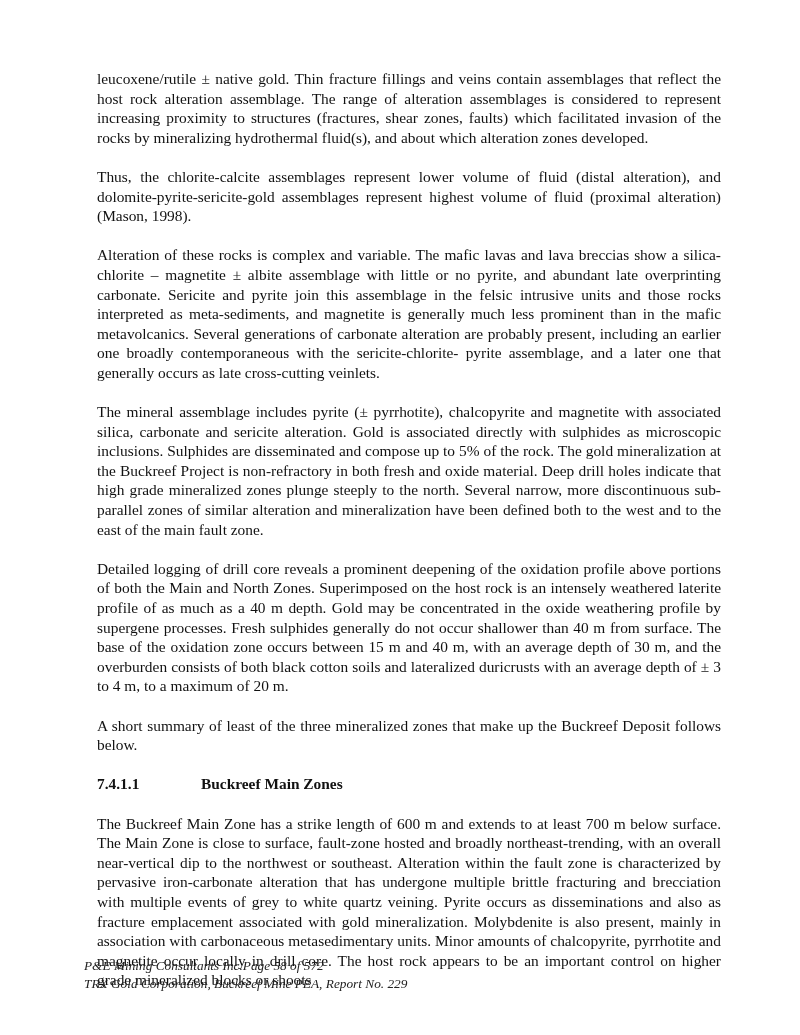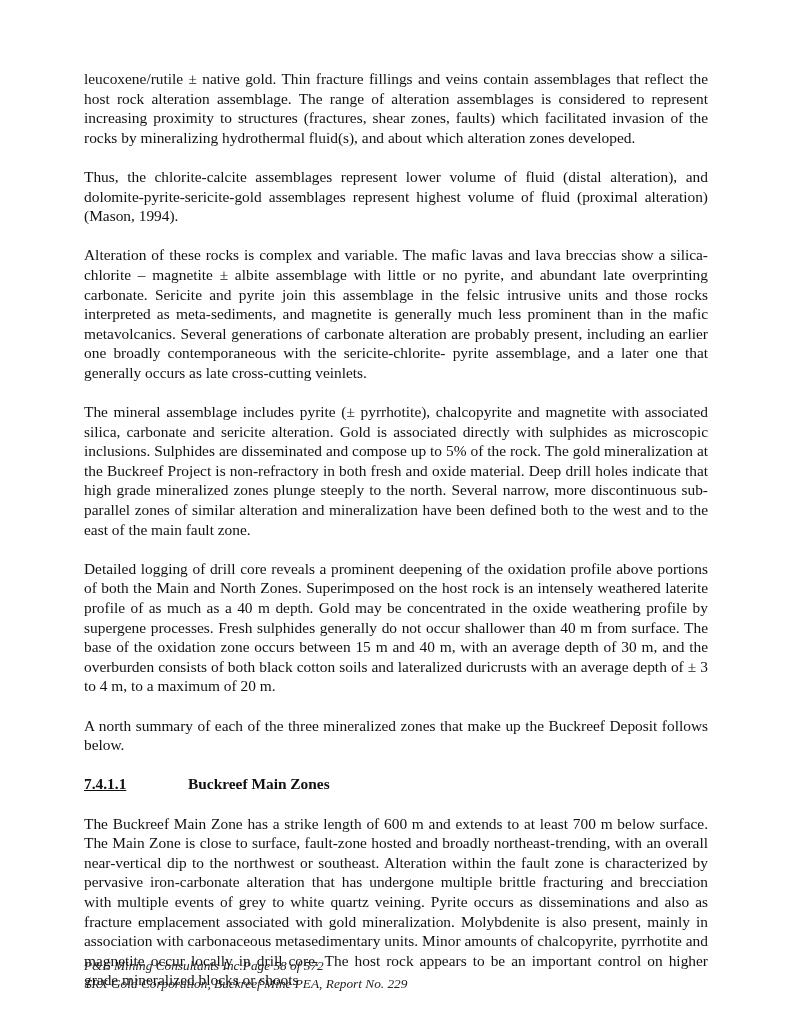--- a/index.html
+++ b/index.html
@@ -1,43 +1,43 @@
 <!DOCTYPE html>
 <html><head>
 <meta charset="utf-8">
 <style>
   html, body { margin: 0; padding: 0; background: #ffffff; }
   body { width: 800px; height: 1035px; position: relative; overflow: hidden; }
   .page {
-    position: absolute; left: 84px; top: 69px; width: 624px;
+    position: absolute; left: 97px; top: 69px; width: 624px;
     font-family: "Liberation Serif", serif; font-size: 15.4px; line-height: 19.6px;
     color: #111;
   }
   .para { margin: 0 0 19.6px 0; text-align: justify; }
   .heading {
     margin: 0 0 19.6px 0; font-weight: bold; display: flex;
   }
-  .heading .num { width: 104px; text-decoration: underline; }
+  .heading .num { width: 104px; }
   .footer {
     position: absolute; left: 84px; top: 957px; width: 624px;
     font-family: "Liberation Serif", serif; font-style: italic; font-size: 13.3px; line-height: 18px;
     color: #222;
   }
   .footer-row { display: flex; justify-content: flex-start; }
 </style>
 </head>
 <body>
 
 <div class="page">
   <p class="para">leucoxene/rutile ± native gold. Thin fracture fillings and veins contain assemblages that reflect the host rock alteration assemblage. The range of alteration assemblages is considered to represent increasing proximity to structures (fractures, shear zones, faults) which facilitated invasion of the rocks by mineralizing hydrothermal fluid(s), and about which alteration zones developed.</p>
-  <p class="para">Thus, the chlorite-calcite assemblages represent lower volume of fluid (distal alteration), and dolomite-pyrite-sericite-gold assemblages represent highest volume of fluid (proximal alteration) (Mason, 1994).</p>
+  <p class="para">Thus, the chlorite-calcite assemblages represent lower volume of fluid (distal alteration), and dolomite-pyrite-sericite-gold assemblages represent highest volume of fluid (proximal alteration) (Mason, 1998).</p>
   <p class="para">Alteration of these rocks is complex and variable. The mafic lavas and lava breccias show a silica-chlorite – magnetite ± albite assemblage with little or no pyrite, and abundant late overprinting carbonate. Sericite and pyrite join this assemblage in the felsic intrusive units and those rocks interpreted as meta-sediments, and magnetite is generally much less prominent than in the mafic metavolcanics. Several generations of carbonate alteration are probably present, including an earlier one broadly contemporaneous with the sericite-chlorite- pyrite assemblage, and a later one that generally occurs as late cross-cutting veinlets.</p>
   <p class="para">The mineral assemblage includes pyrite (± pyrrhotite), chalcopyrite and magnetite with associated silica, carbonate and sericite alteration. Gold is associated directly with sulphides as microscopic inclusions. Sulphides are disseminated and compose up to 5% of the rock. The gold mineralization at the Buckreef Project is non-refractory in both fresh and oxide material. Deep drill holes indicate that high grade mineralized zones plunge steeply to the north. Several narrow, more discontinuous sub-parallel zones of similar alteration and mineralization have been defined both to the west and to the east of the main fault zone.</p>
   <p class="para">Detailed logging of drill core reveals a prominent deepening of the oxidation profile above portions of both the Main and North Zones. Superimposed on the host rock is an intensely weathered laterite profile of as much as a 40 m depth. Gold may be concentrated in the oxide weathering profile by supergene processes. Fresh sulphides generally do not occur shallower than 40 m from surface. The base of the oxidation zone occurs between 15 m and 40 m, with an average depth of 30 m, and the overburden consists of both black cotton soils and lateralized duricrusts with an average depth of ± 3 to 4 m, to a maximum of 20 m.</p>
-  <p class="para">A north summary of each of the three mineralized zones that make up the Buckreef Deposit follows below.</p>
+  <p class="para">A short summary of least of the three mineralized zones that make up the Buckreef Deposit follows below.</p>
   <div class="heading">
     <span class="num">7.4.1.1</span>
     <span>Buckreef Main Zones</span>
   </div>
   <p class="para">The Buckreef Main Zone has a strike length of 600 m and extends to at least 700 m below surface. The Main Zone is close to surface, fault-zone hosted and broadly northeast-trending, with an overall near-vertical dip to the northwest or southeast. Alteration within the fault zone is characterized by pervasive iron-carbonate alteration that has undergone multiple brittle fracturing and brecciation with multiple events of grey to white quartz veining. Pyrite occurs as disseminations and also as fracture emplacement associated with gold mineralization. Molybdenite is also present, mainly in association with carbonaceous metasedimentary units. Minor amounts of chalcopyrite, pyrrhotite and magnetite occur locally in drill core. The host rock appears to be an important control on higher grade mineralized blocks or shoots</p>
 </div>
 
 <div class="footer">
   <div class="footer-row">
     <span>P&amp;E Mining Consultants Inc.</span>

